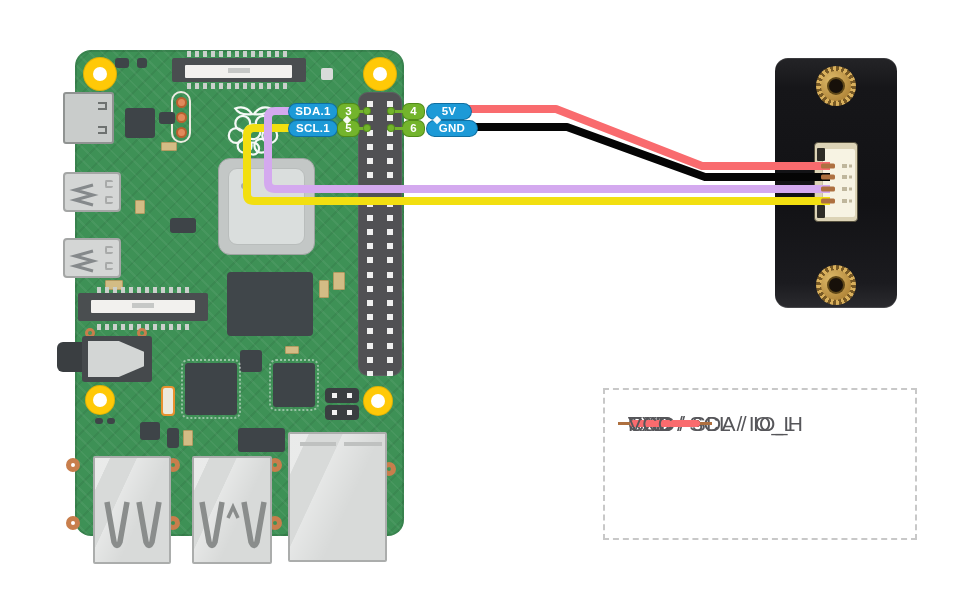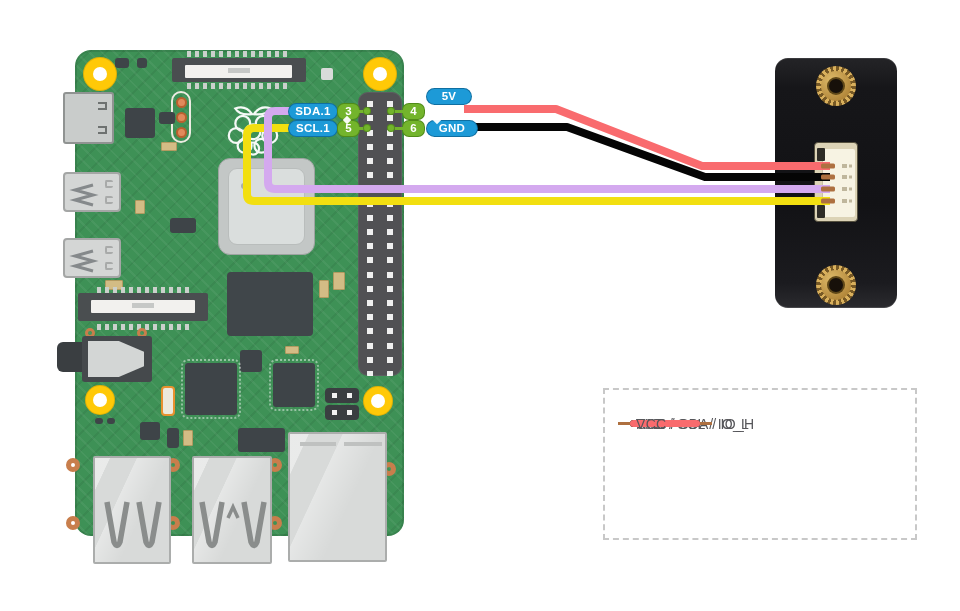--- a/index.html
+++ b/index.html
@@ -101,21 +101,21 @@
       text-align:center;line-height:15.5px;border:1px solid rgba(40,90,0,0.45);}
   .stem{height:3px;}
   .pindot{width:8px;height:8px;border-radius:50%;border:1px solid rgba(40,90,0,0.4);}
   .diamond{width:6px;height:6px;background:#FFFFFF;transform:rotate(45deg);opacity:0.95;}
 
   
   #legend{left:603px;top:388px;width:314px;height:152px;border:2px dashed #C8C8C8;background:#FFFFFF;
       padding:20px 0 0 13px;}
   .lrow{position:static;display:flex;align-items:center;height:27px;}
   .lrow svg{position:static;flex:0 0 auto;}
-  .lrow span{position:static;margin-left:18px;font-size:14px;letter-spacing:0.3px;white-space:pre;}
+  .lrow span{position:static;margin-left:10px;font-size:21px;letter-spacing:0.3px;white-space:pre;}
 </style>
 </head>
 <body>
 
 <div id="stage">
 
   <div id="pi" style="background-color: rgb(62, 145, 86);">
     <div class="hole tl" style="background-color: rgb(255, 201, 7);"></div>
     <div class="hole tr" style="background-color: rgb(255, 201, 7);"></div>
     <div class="hole bl" style="background-color: rgb(255, 201, 7);"></div>
@@ -274,21 +274,21 @@
         <rect x="849" y="199.5" width="3" height="3"></rect>
     </g>
   </svg>
 
   <div class="plabel" style="left: 288px; top: 103px; width: 50px; background-color: rgb(29, 154, 215);">SDA.1</div>
   <div class="pbadge" style="left: 337px; top: 103px; background-color: rgb(115, 180, 44);">3</div>
   <div class="plabel" style="left: 288px; top: 120px; width: 50px; background-color: rgb(29, 154, 215);">SCL.1</div>
   <div class="pbadge" style="left: 337px; top: 120px; background-color: rgb(115, 180, 44);">5</div>
 
   <div class="pbadge" style="left: 402px; top: 103px; background-color: rgb(115, 180, 44);">4</div>
-  <div class="plabel" style="left: 426px; top: 88px; width: 46px; background-color: rgb(29, 154, 215);">5V</div>
+  <div class="plabel" style="left: 426px; top: 103px; width: 46px; background-color: rgb(29, 154, 215);">5V</div>
   <div class="pbadge" style="left: 402px; top: 120px; background-color: rgb(115, 180, 44);">6</div>
   <div class="plabel" style="left: 426px; top: 120px; width: 52px; background-color: rgb(29, 154, 215);">GND</div>
 
   <div class="stem" style="left: 357px; top: 110px; width: 9px; background-color: rgb(115, 180, 44);"></div>
   <div class="pindot" style="left: 363px; top: 107px; background-color: rgb(115, 180, 44);"></div>
   <div class="stem" style="left: 357px; top: 127px; width: 9px; background-color: rgb(115, 180, 44);"></div>
   <div class="pindot" style="left: 363px; top: 124px; background-color: rgb(115, 180, 44);"></div>
   <div class="pindot" style="left: 387px; top: 107px; background-color: rgb(115, 180, 44);"></div>
   <div class="stem" style="left: 395px; top: 110px; width: 9px; background-color: rgb(115, 180, 44);"></div>
   <div class="pindot" style="left: 387px; top: 124px; background-color: rgb(115, 180, 44);"></div>

